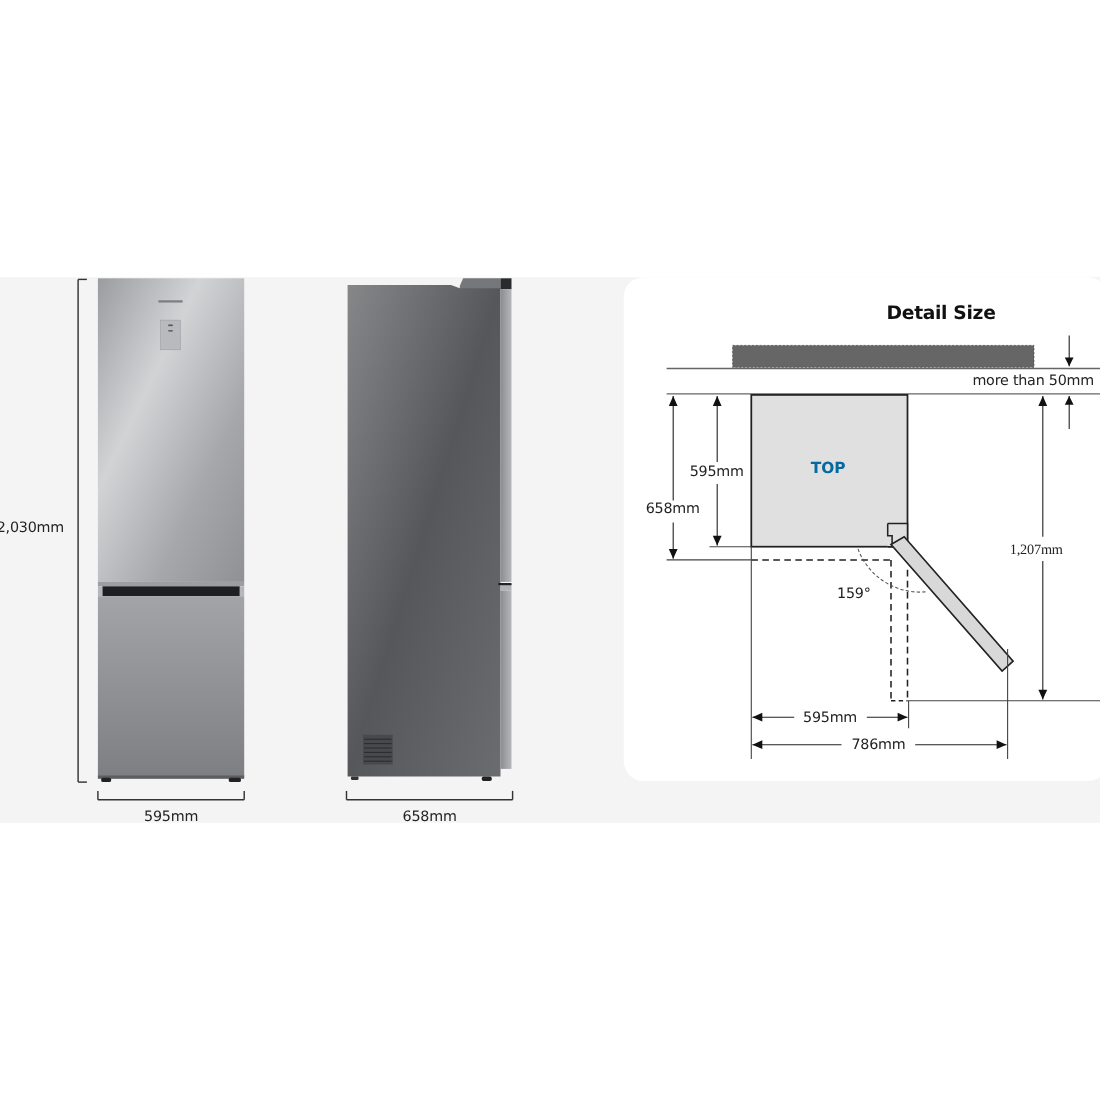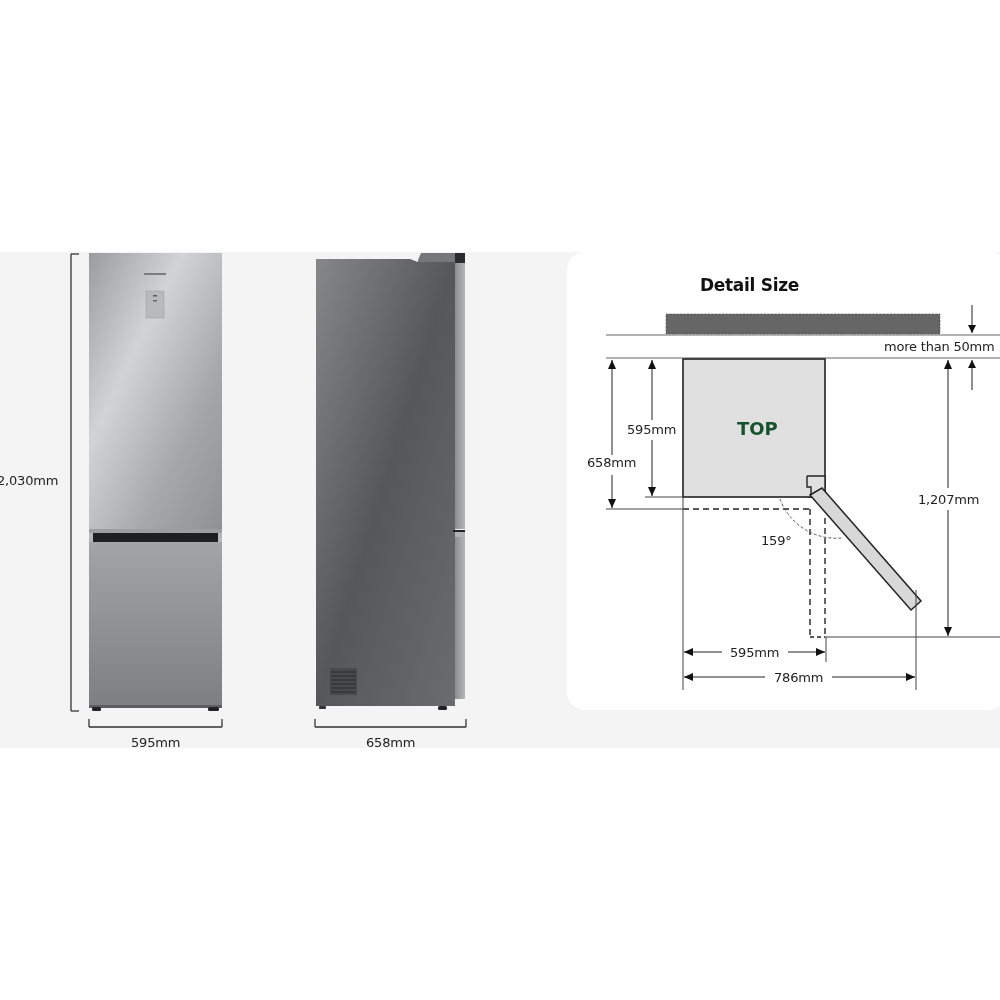--- a/index.html
+++ b/index.html
@@ -16,25 +16,25 @@
     .detail-panel {
       position: absolute; left: 567px; top: 252px; width: 440px; height: 458px;
       background: #ffffff; border-radius: 18px;
     }
     .label {
       position: absolute; font-size: 13px; color: #222; white-space: nowrap;
       letter-spacing: -0.2px;
     }
     svg { position: absolute; left: 0; top: 0; }
     .title {
-      position: absolute; left: 700px; top: 275px; width: 205px; text-align: left;
+      position: absolute; left: 700px; top: 275px; width: 205px; text-align: right;
       font-size: 17px; font-weight: bold; color: #111; letter-spacing: -0.3px;
     }
     .top-label {
-      position: absolute; left: 737px; top: 418px; font-size: 18px; font-weight: bold; color: #14532d;
+      position: absolute; left: 737px; top: 418px; font-size: 14px; font-weight: bold; color: #0369a1;
     }
   </style>
 </head>
 <body>
 
 <div class="band"></div>
 <div class="detail-panel"></div>
 
 <svg width="1000" height="1000" viewBox="0 0 1000 1000">
   <defs>
@@ -179,16 +179,16 @@
 
 <div class="label" style="left:-3px; top:473px;">2,030mm</div>
 <div class="label" style="left:131px; top:735px;">595mm</div>
 <div class="label" style="left:366px; top:735px;">658mm</div>
 
 <div class="title">Detail Size</div>
 <div class="label" style="left:884px; top:339px;">more than 50mm</div>
 <div class="top-label">TOP</div>
 <div class="label" style="left:627px; top:422px;">595mm</div>
 <div class="label" style="left:587px; top:455px;">658mm</div>
-<div class="label" style="left:918px; top:492px;">1,207mm</div>
+<div class="label" style="left:918px; top:492px;font-family:Liberation Serif, serif;">1,207mm</div>
 <div class="label" style="left:761px; top:533px;">159°</div>
 <div class="label" style="left:730px; top:645px;">595mm</div>
 <div class="label" style="left:774px; top:670px;">786mm</div>
 
 </body></html>

